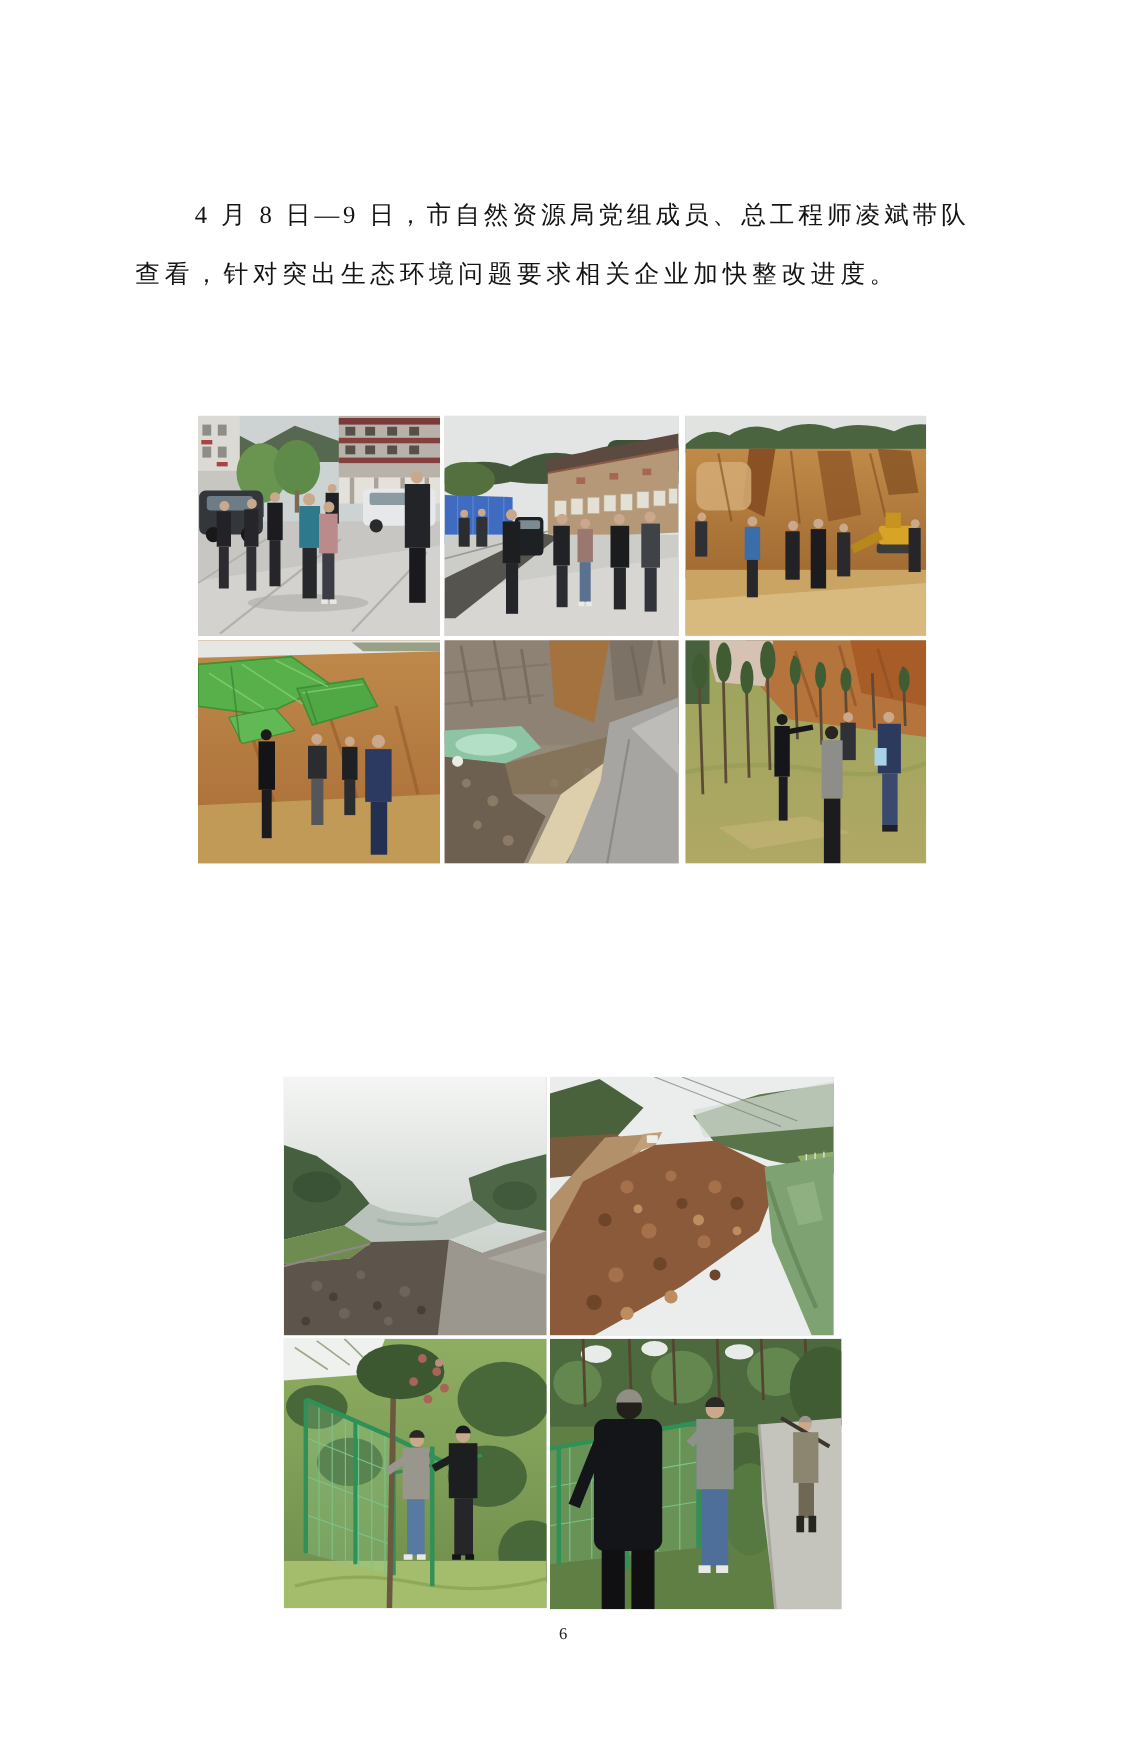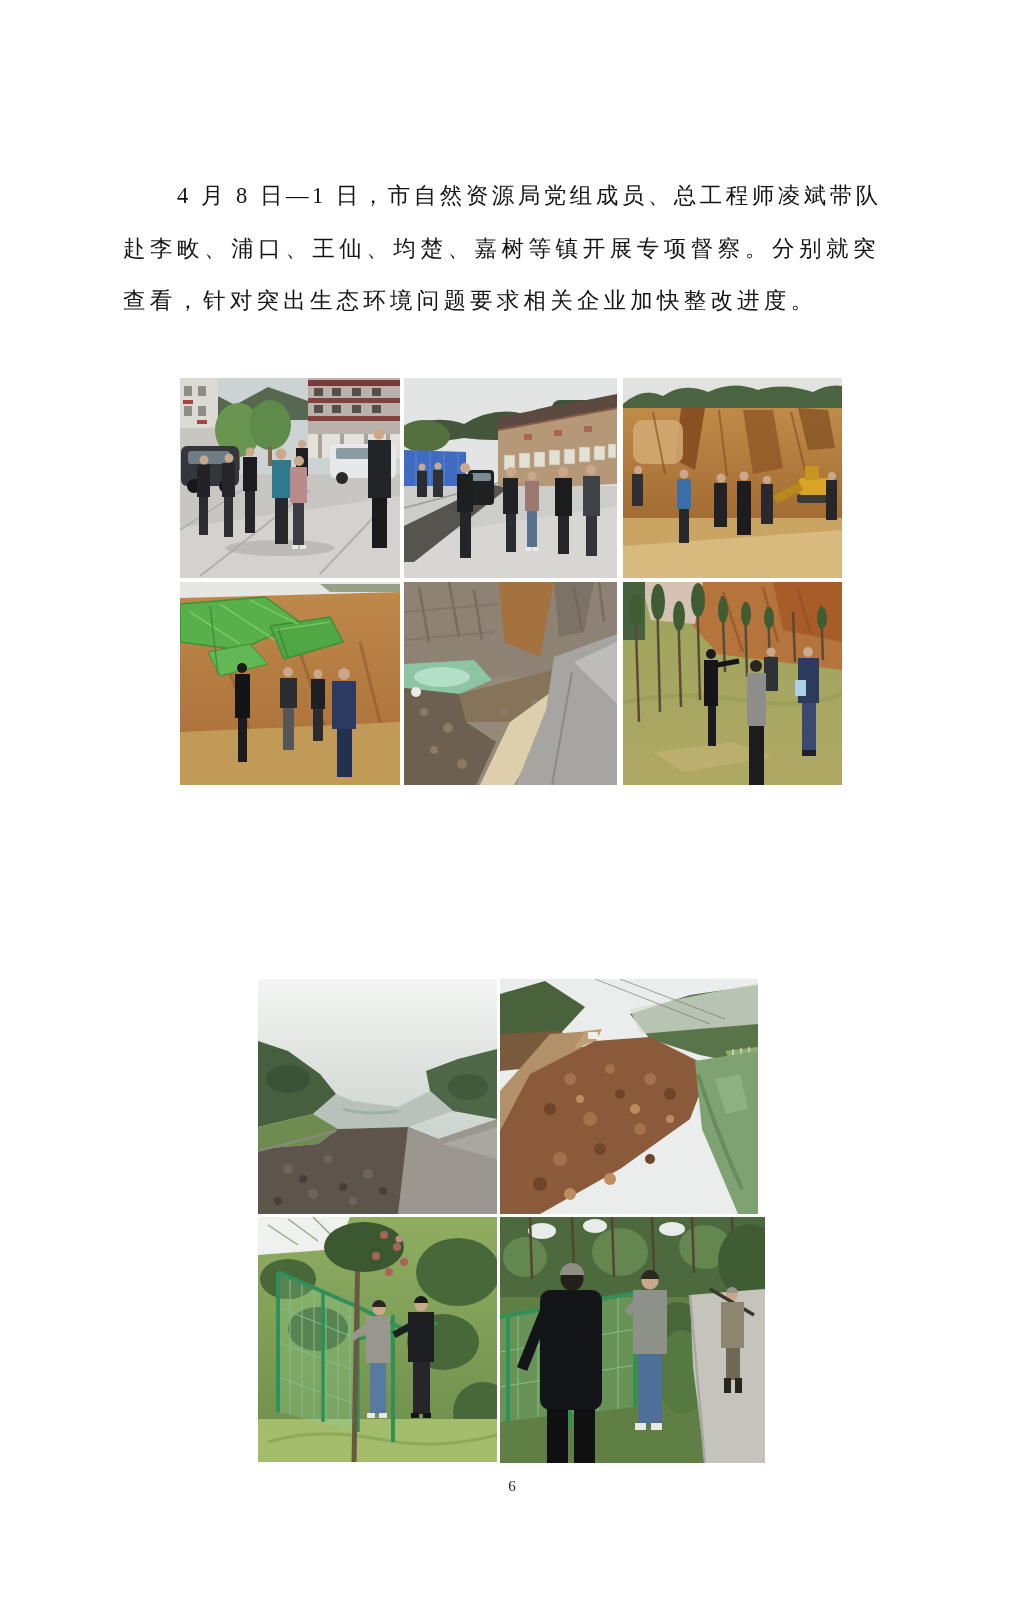--- a/index.html
+++ b/index.html
@@ -22,22 +22,21 @@
     position:absolute; left:0; top:1478px; width:1024px; text-align:center;
     font-size:15px; color:#222; letter-spacing:0;
   }
 </style>
 </head>
 <body>
 
 <div class="page">
 
   <div class="para" style="top:170px;">
-    <div class="line indent">4 月 8 日—1 日，市自然资源局党组成员、总工程师凌斌带队</div>
-    <div class="line">赴李畋、浦口、王仙、均楚、嘉树等镇开展专项督察。分别就突</div>
+    <div class="line indent">4 月 8 日—9 日，市自然资源局党组成员、总工程师凌斌带队</div>
     <div class="line endline">查看，针对突出生态环境问题要求相关企业加快整改进度。</div>
   </div>
 
   <div class="grid" style="left:180px; top:378px; width:662px; height:407px;">
 
     <div class="ph" style="left:0;top:0;width:220px;height:200px;" role="img" aria-label="督察组一行在镇区街道现场查看">
       <svg viewBox="0 0 220 200" preserveAspectRatio="none">
         <rect x="0" y="0" width="220" height="200" fill="#ccd3d2"></rect>
         <path d="M0,32 L28,13 55,27 88,9 128,23 158,12 198,25 220,16 L220,42 L0,42 Z" fill="#56684f"></path>
         <rect x="0" y="0" width="38" height="100" fill="#dcdad4"></rect>

